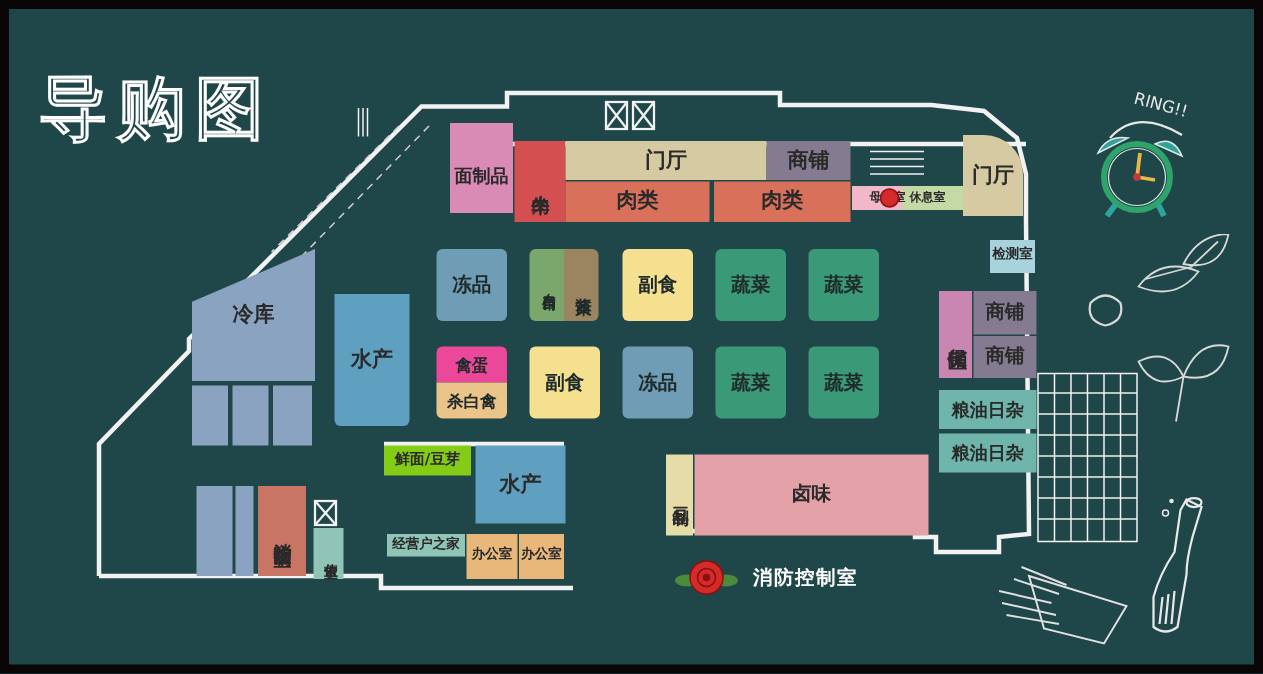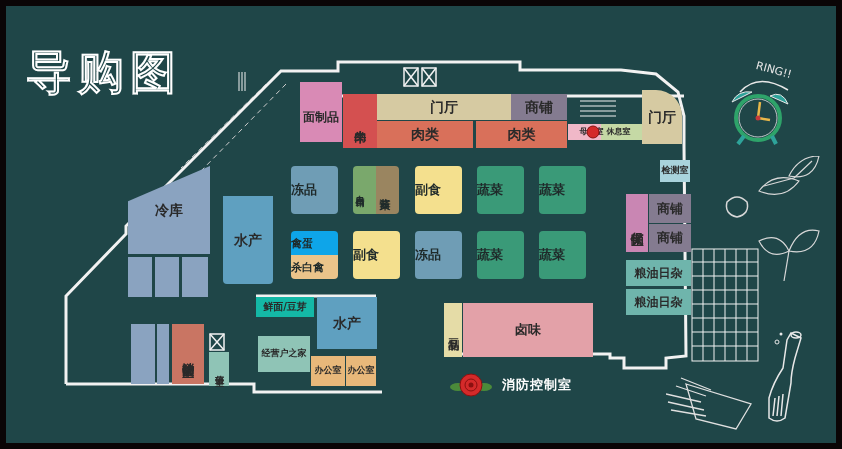--- a/index.html
+++ b/index.html
@@ -3,21 +3,21 @@
 <meta charset="utf-8">
 <style>
   html,body{margin:0;padding:0;}
   body{width:842px;height:449px;background:#0a0506;overflow:hidden;position:relative;font-family:"DejaVu Sans",sans-serif;}
   .board{position:absolute;left:6px;top:6px;width:830px;height:437px;background:#1f4648;overflow:hidden;}
   .title{position:absolute;left:20px;top:36px;font-size:46px;font-weight:normal;letter-spacing:6px;color:#1f4648;
     -webkit-text-stroke:2px #ffffff;text-shadow:0 0 1px #fff;}
   .room{position:absolute;box-sizing:border-box;display:flex;align-items:center;justify-content:center;
     font-size:12px;font-weight:bold;color:#2a2a2a;text-align:center;line-height:1.05;}
   .vert{writing-mode:vertical-rl;letter-spacing:1px;}
-  .tile{position:absolute;box-sizing:border-box;border-radius:4px;display:flex;align-items:center;
+  .tile{position:absolute;box-sizing:border-box;border-radius:4px;display:flex;align-items:center;justify-content:center;
     font-size:13px;font-weight:bold;color:#1f2a2a;}
   .legend{position:absolute;left:444px;top:366px;display:flex;align-items:center;gap:10px;}
   .legend-text{color:#ffffff;font-size:13px;font-weight:bold;letter-spacing:1px;}
   svg{position:absolute;}
 </style>
 </head>
 <body>
 
 <div class="board">
 
@@ -131,39 +131,39 @@
   <div class="room" style="left:217px;top:190px;width:50px;height:88px;background:#5fa0c0;border-radius:0 0 4px 4px;font-size:14px;">
     <span>水产</span>
   </div>
   <div class="room" style="left:166px;top:318px;width:32px;height:60px;background:#c97563;font-size:12px;">
     <span class="vert">消防控制室</span>
   </div>
   <div class="room" style="left:203px;top:346px;width:20px;height:34px;background:#8fc4b6;font-size:9px;">
     <span class="vert">值班室</span>
   </div>
 
-  <div class="room" style="left:250px;top:291px;width:58px;height:20px;background:#14b8a6;font-size:10px;">
+  <div class="room" style="left:250px;top:291px;width:58px;height:20px;background:#84cc16;font-size:10px;">
     <span>鲜面/豆芽</span>
   </div>
   <div class="room" style="left:311px;top:291px;width:60px;height:52px;background:#5fa0c0;font-size:14px;">
     <span>水产</span>
   </div>
-  <div class="room" style="left:252px;top:330px;width:52px;height:36px;background:#8fc4b6;font-size:9px;">
+  <div class="room" style="left:252px;top:350px;width:52px;height:15px;background:#8fc4b6;font-size:9px;">
     <span>经营户之家</span>
   </div>
   <div class="room" style="left:305px;top:350px;width:34px;height:30px;background:#e8b87a;font-size:9px;">
     <span>办公室</span>
   </div>
   <div class="room" style="left:340px;top:350px;width:30px;height:30px;background:#e8b87a;font-size:9px;">
     <span>办公室</span>
   </div>
   <div class="room" style="left:438px;top:297px;width:18px;height:54px;background:#e5dca7;font-size:11px;">
     <span class="vert">豆制品</span>
   </div>
-  <div class="room" style="left:457px;top:297px;width:130px;height:54px;background:#e3a1a8;font-size:13px;">
+  <div class="room" style="left:457px;top:297px;width:156px;height:54px;background:#e3a1a8;font-size:13px;">
     <span>卤味</span>
   </div>
 
   <div class="tile" style="left:285px;top:160px;width:47px;height:48px;background:#6f9db5;">
     <span>冻品</span>
   </div>
   <div class="tile" style="left:347px;top:160px;width:23px;height:48px;background:#7aa86c;border-radius:4px 0 0 4px;font-size:9px;">
     <span class="vert">自产自销</span>
   </div>
   <div class="tile" style="left:370px;top:160px;width:23px;height:48px;background:#9a8560;border-radius:0 4px 4px 0;font-size:11px;">
@@ -172,21 +172,21 @@
   <div class="tile" style="left:409px;top:160px;width:47px;height:48px;background:#f4e08e;">
     <span>副食</span>
   </div>
   <div class="tile" style="left:471px;top:160px;width:47px;height:48px;background:#3a9a78;">
     <span>蔬菜</span>
   </div>
   <div class="tile" style="left:533px;top:160px;width:47px;height:48px;background:#3a9a78;">
     <span>蔬菜</span>
   </div>
 
-  <div class="tile" style="left:285px;top:225px;width:47px;height:24px;background:#0ea5e9;border-radius:4px 4px 0 0;font-size:11px;">
+  <div class="tile" style="left:285px;top:225px;width:47px;height:24px;background:#ec4899;border-radius:4px 4px 0 0;font-size:11px;">
     <span>禽蛋</span>
   </div>
   <div class="tile" style="left:285px;top:249px;width:47px;height:24px;background:#ebc48a;border-radius:0 0 4px 4px;font-size:11px;">
     <span>杀白禽</span>
   </div>
   <div class="tile" style="left:347px;top:225px;width:47px;height:48px;background:#f4e08e;">
     <span>副食</span>
   </div>
   <div class="tile" style="left:409px;top:225px;width:47px;height:48px;background:#6f9db5;">
     <span>冻品</span>

